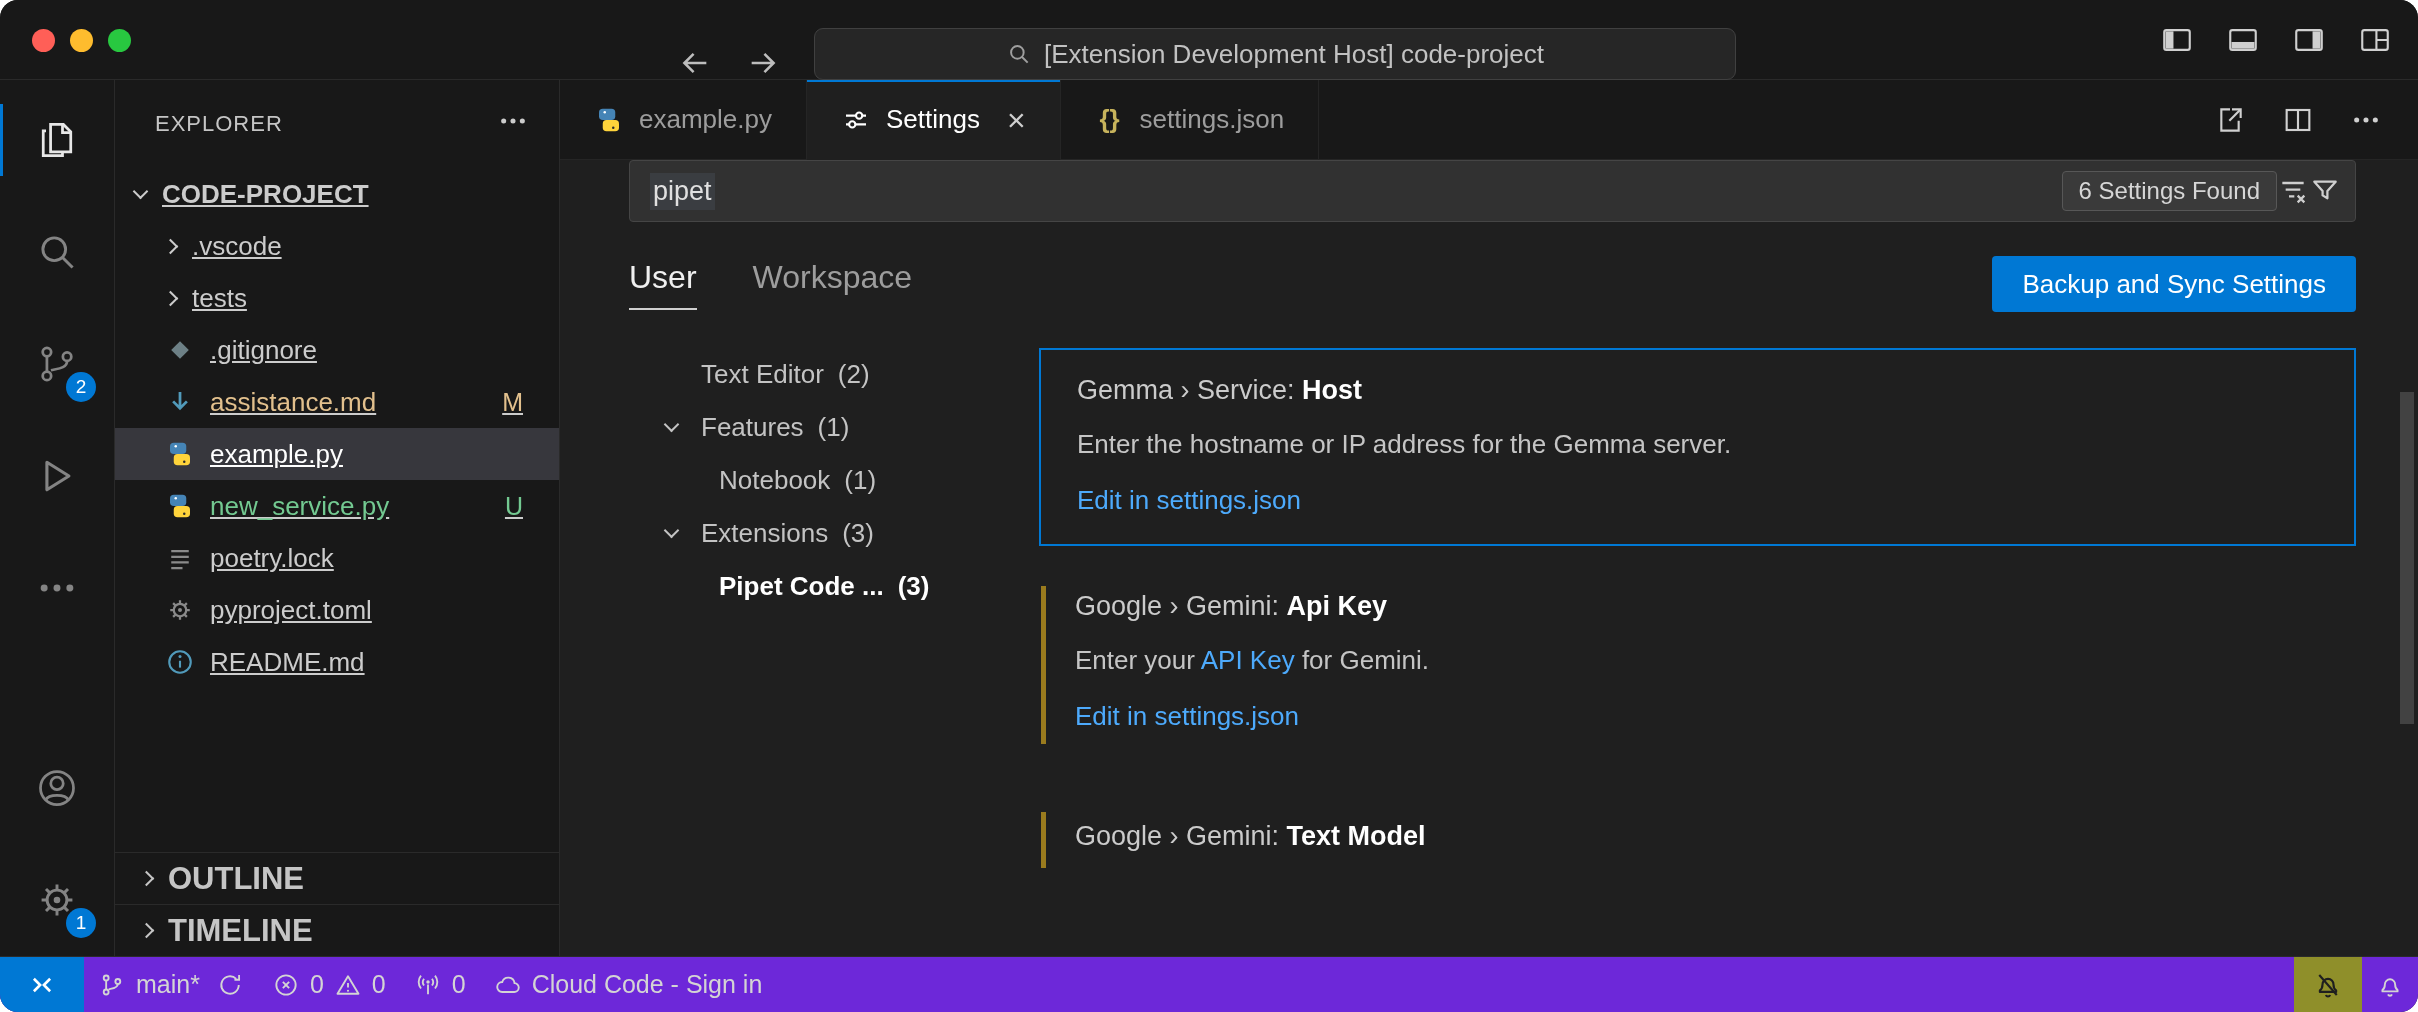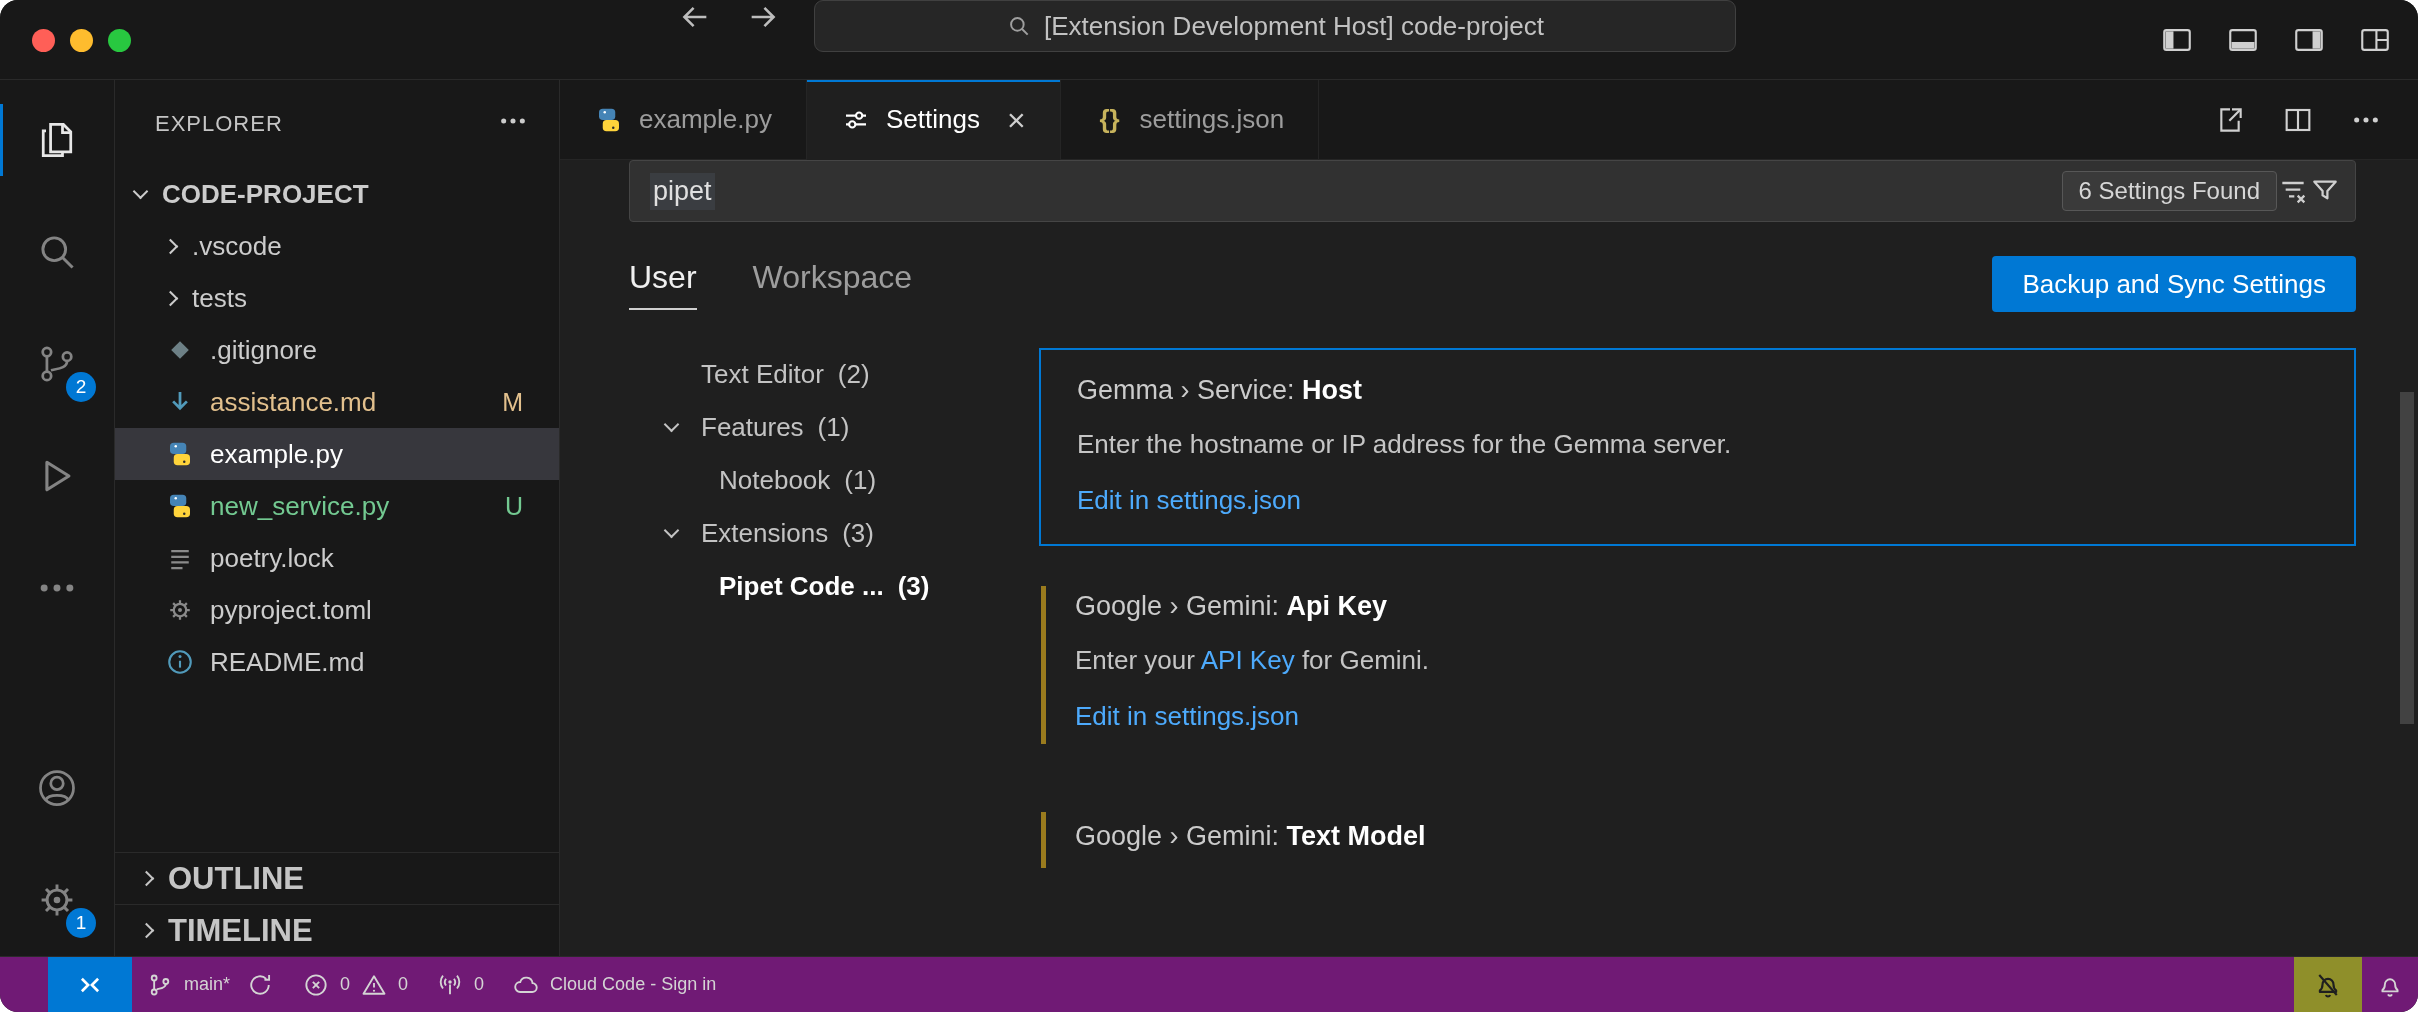--- a/index.html
+++ b/index.html
@@ -11,21 +11,21 @@
     background:#1f1f1f; border-radius:18px; overflow:hidden;
     color:#cccccc;
   }
 
   
   .titlebar{ position:relative; height:80px; background:#181818; border-bottom:1px solid #2a2a2a; }
   .traffic{ position:absolute; left:32px; top:29px; display:flex; gap:15px; }
   .tl{ width:23px; height:23px; border-radius:50%; }
   .tl.red{ background:#ff5f57; } .tl.yellow{ background:#febc2e; } .tl.green{ background:#28c840; }
 
-  .nav-group{ position:absolute; left:678px; top:0; height:80px; display:flex; align-items:flex-start; gap:34px; }
+  .nav-group{ position:absolute; left:678px; top:0; height:80px; display:flex; align-items:flex-end; gap:34px; }
   .nav-arrow{ width:34px; height:34px; color:#bdbdbd; }
   .command-center{
     width:922px; height:52px; background:#262626; border:1px solid #404040; border-radius:9px;
     display:flex; align-items:center; justify-content:center; gap:12px;
     color:#c2c2c2; font-size:26px;
   }
   .cc-search-icon{ width:26px; height:26px; color:#9f9f9f; }
 
   .layout-group{ position:absolute; right:26px; top:0; height:80px; display:flex; align-items:center; gap:32px; color:#d0d0d0; }
   .layout-group .i{ width:34px; height:34px; }
@@ -45,21 +45,21 @@
   }
   .ab-spacer{ flex:1; }
 
   
   .sidebar{ position:relative; width:445px; background:#181818; border-right:1px solid #2a2a2a; font-size:26px; }
   .sb-header{ height:88px; display:flex; align-items:center; padding:0 30px 0 40px; }
   .sb-title{ font-size:22px; letter-spacing:1px; color:#c5c5c5; }
   .sb-actions{ margin-left:auto; color:#cccccc; } .sb-actions .i{ width:32px; height:32px; }
 
   .tree{ }
-  .row{ height:52px; display:flex; align-items:center; padding-right:36px; color:#cccccc; }
+  .row{ height:52px; display:flex; align-items:center; padding-right:36px; color:#cccccc;text-decoration:underline; }
   .row .chev{ flex:0 0 auto; }
   .row.root{ padding-left:20px; font-weight:bold; }
   .row.child{ padding-left:50px; }
   .row.folder .label{ margin-left:16px; }
   .row .ficon{ width:30px; height:30px; flex:0 0 auto; display:flex; align-items:center; justify-content:center; }
   .row .ficon + .label{ margin-left:15px; }
   .row.selected{ background:#37373d; color:#ffffff; }
   .label.git-mod{ color:#e2c08d; }
   .label.git-new{ color:#73c991; }
   .gitbadge{ margin-left:auto; font-size:25px; }
@@ -126,21 +126,21 @@
   .s-title{ font-size:27px; line-height:32px; }
   .s-title .cat{ color:#cbcbcb; }
   .s-title .name{ color:#ffffff; font-weight:bold; }
   .s-desc{ margin-top:22px; font-size:26px; line-height:32px; color:#c5c5c5; }
   .s-link{ margin-top:24px; font-size:26px; line-height:32px; color:#4daafc; }
   a.inline-link,.inline-link{ color:#4daafc; text-decoration:none; }
 
   .scrollbar{ position:absolute; right:4px; top:312px; width:14px; height:332px; background:rgba(121,121,121,0.4); }
 
   
-  .statusbar{ height:56px; background:#701a75; border-top:1px solid #2a2a2a; display:flex; align-items:stretch; font-size:18px; color:#d4d4d4;padding-left:48px; }
+  .statusbar{ height:56px; background:#6d28d9; border-top:1px solid #2a2a2a; display:flex; align-items:stretch; font-size:25px; color:#d4d4d4; }
   .remote{ width:84px; background:#0078d4; color:#ffffff; display:flex; align-items:center; justify-content:center; }
   .remote .i{ width:30px; height:30px; }
   .sb-item{ display:flex; align-items:center; gap:10px; padding:0 14px; }
   .sb-item .i{ width:28px; height:28px; }
   .sb-right{ margin-left:auto; display:flex; align-items:stretch; }
   .warn-item{ width:68px; background:#8f8f2a; color:#1f1f1f; display:flex; align-items:center; justify-content:center; }
   .warn-item .i{ width:30px; height:30px; }
 
   .i svg, .ficon svg, .ticon svg, .nav-arrow svg, .cc-search-icon svg, .row-gear svg { width:100%; height:100%; display:block; }
   .i{ display:inline-block; }

